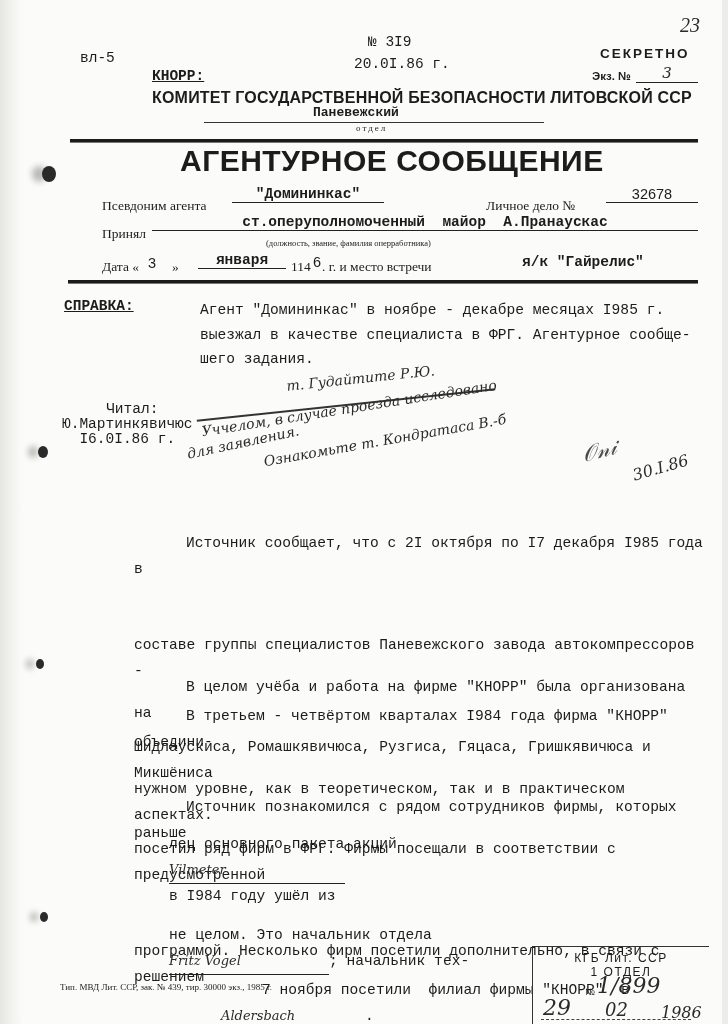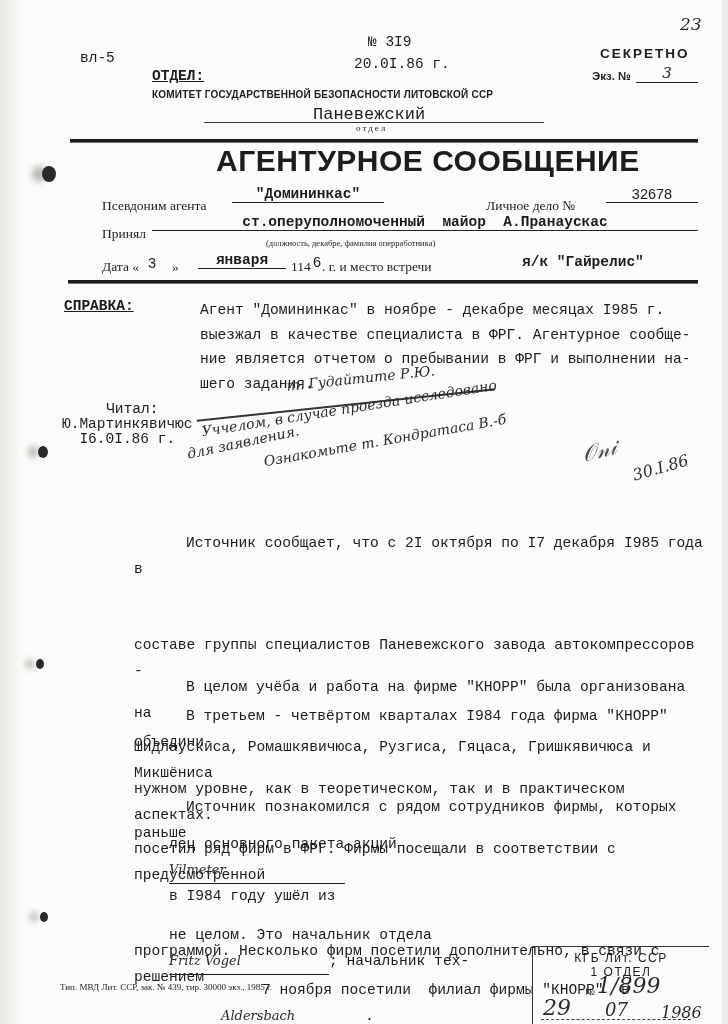--- a/index.html
+++ b/index.html
@@ -28,61 +28,60 @@
 </head>
 <body>
 
 <div class="abs edge"></div>
 <div class="abs redge"></div>
 <div class="abs hole" style="left:42px;top:166px;"></div>
 <div class="abs hole" style="left:38px;top:446px;width:10px;height:12px;"></div>
 <div class="abs hole" style="left:36px;top:659px;width:8px;height:10px;"></div>
 <div class="abs hole" style="left:40px;top:912px;width:8px;height:10px;"></div>
 
-<div class="abs hand" style="left:680px;top:14px;font-size:17px;">23</div>
+<div class="abs hand" style="left:680px;top:14px;font-size:20px;font-family:Liberation Serif, serif;">23</div>
 <div class="abs mono t14" style="left:80px;top:50px;">вл-5</div>
 <div class="abs mono t14" style="left:368px;top:34px;">№ 3I9</div>
 <div class="abs mono t14" style="left:354px;top:56px;">20.0I.86 г.</div>
 <div class="abs sans" style="left:600px;top:46px;font-size:13.5px;font-weight:bold;letter-spacing:2px;">СЕКРЕТНО</div>
-<div class="abs mono t14" style="left:152px;top:68px;text-decoration:underline;font-weight:bold;">ОТДЕЛ:</div>
+<div class="abs mono t14" style="left:152px;top:68px;text-decoration:underline;font-weight:bold;">КНОРР:</div>
 <div class="abs sans" style="left:592px;top:70px;font-size:11.5px;font-weight:bold;">Экз. №</div>
 <div class="abs uline hand" style="left:636px;top:64px;width:62px;text-align:center;font-size:15px;">3</div>
-<div class="abs sans" style="left:152px;top:89px;font-size:10px;font-weight:bold;letter-spacing:0.2px;">КОМИТЕТ ГОСУДАРСТВЕННОЙ БЕЗОПАСНОСТИ ЛИТОВСКОЙ ССР</div>
-<div class="abs mono" style="left:313px;top:105px;font-size:17px;font-weight:normal;">Паневежский</div>
+<div class="abs sans" style="left:152px;top:89px;font-size:16px;font-weight:bold;letter-spacing:0.2px;">КОМИТЕТ ГОСУДАРСТВЕННОЙ БЕЗОПАСНОСТИ ЛИТОВСКОЙ ССР</div>
+<div class="abs mono" style="left:313px;top:105px;font-size:13px;font-weight:bold;">Паневежский</div>
 <div class="abs" style="left:204px;top:122px;width:340px;height:1px;background:#333;"></div>
 <div class="abs serif" style="left:356px;top:123px;font-size:9px;letter-spacing:2px;">отдел</div>
 
 <div class="abs rule" style="left:70px;top:139px;width:628px;"></div>
-<div class="abs sans" style="left:180px;top:144px;font-size:30px;font-weight:bold;letter-spacing:0.5px;margin-left:36px;">АГЕНТУРНОЕ СООБЩЕНИЕ</div>
+<div class="abs sans" style="left:180px;top:144px;font-size:30px;font-weight:bold;letter-spacing:0.5px;">АГЕНТУРНОЕ СООБЩЕНИЕ</div>
 
 <div class="abs serif t13" style="left:102px;top:198px;">Псевдоним агента</div>
 <div class="abs uline mono t14" style="left:232px;top:186px;width:152px;text-align:center;font-weight:bold;">"Домининкас"</div>
 <div class="abs serif t13" style="left:486px;top:198px;">Личное дело №</div>
 <div class="abs uline sans t14" style="left:606px;top:186px;width:92px;text-align:center;">32678</div>
 
 <div class="abs serif t13" style="left:102px;top:226px;">Принял</div>
 <div class="abs uline mono t14" style="left:152px;top:214px;width:546px;font-weight:bold;white-space:pre;">ст.оперуполномоченный  майор  А.Пранаускас</div>
-<div class="abs serif" style="left:266px;top:238px;font-size:8.5px;">(должность, декабре, фамилия оперработника)</div>
+<div class="abs serif" style="left:266px;top:238px;font-size:8.5px;">(должность, звание, фамилия оперработника)</div>
 
 <div class="abs serif t13" style="left:102px;top:259px;">Дата «</div>
 <div class="abs sans t14" style="left:148px;top:255px;">3</div>
 <div class="abs serif t13" style="left:172px;top:259px;">»</div>
 <div class="abs uline mono t14" style="left:198px;top:252px;width:88px;text-align:center;font-weight:bold;">января</div>
 <div class="abs serif t13" style="left:291px;top:259px;">114</div>
 <div class="abs sans t14" style="left:313px;top:254px;">6</div>
 <div class="abs serif t13" style="left:322px;top:259px;">. г. и место встречи</div>
 <div class="abs mono t14" style="left:522px;top:254px;font-weight:bold;">я/к "Гайрелис"</div>
 
 <div class="abs rule" style="left:68px;top:280px;width:630px;"></div>
 
 <div class="abs mono t14" style="left:64px;top:298px;text-decoration:underline;font-weight:bold;">СПРАВКА:</div>
 <div class="abs mono" style="left:200px;top:298px;font-size:14.6px;line-height:24.5px;width:500px;">
   <div style="padding-left:0;">Агент "Домининкас" в ноябре - декабре месяцах I985 г.</div>
   <div>выезжал в качестве специалиста в ФРГ. Агентурное сообще-</div>
-  <div>ние является отчетом о пребывании в ФРГ и выполнении на-</div>
   <div>шего задания.</div>
 </div>
 <style></style>
 
 <div class="abs mono t14" style="left:72px;top:402px;line-height:15px;">
   <div>Читал:</div>
   <div style="margin-left:-10px;">Ю.Мартинкявичюс</div>
   <div style="margin-left:-10px;">I6.0I.86 г.</div>
 </div>
 
@@ -140,16 +139,16 @@
 </div>
 
 <div class="abs serif" style="left:60px;top:982px;font-size:9px;">Тип. МВД Лит. ССР, зак. № 439, тир. 30000 экз., 1985 г.</div>
 
 <div class="abs stamp" style="left:532px;top:946px;width:176px;height:78px;">
   <div class="sans" style="text-align:center;font-size:12px;letter-spacing:1.5px;margin-top:4px;">КГБ Лит. ССР</div>
   <div class="sans" style="text-align:center;font-size:12px;letter-spacing:1.5px;">1 ОТДЕЛ</div>
   <div class="abs sans" style="left:52px;top:40px;font-size:9px;">№</div>
   <div class="abs hand" style="left:64px;top:26px;font-size:22px;">1/899</div>
   <div class="abs hand" style="left:10px;top:48px;font-size:22px;">29</div>
-  <div class="abs hand" style="left:72px;top:52px;font-size:18px;">07</div>
+  <div class="abs hand" style="left:72px;top:52px;font-size:18px;">02</div>
   <div class="abs" style="left:8px;top:72px;width:150px;height:1px;border-top:1px dashed #444;"></div>
   <div class="abs hand" style="left:128px;top:56px;font-size:16px;">1986</div>
 </div>
 
 </body></html>

